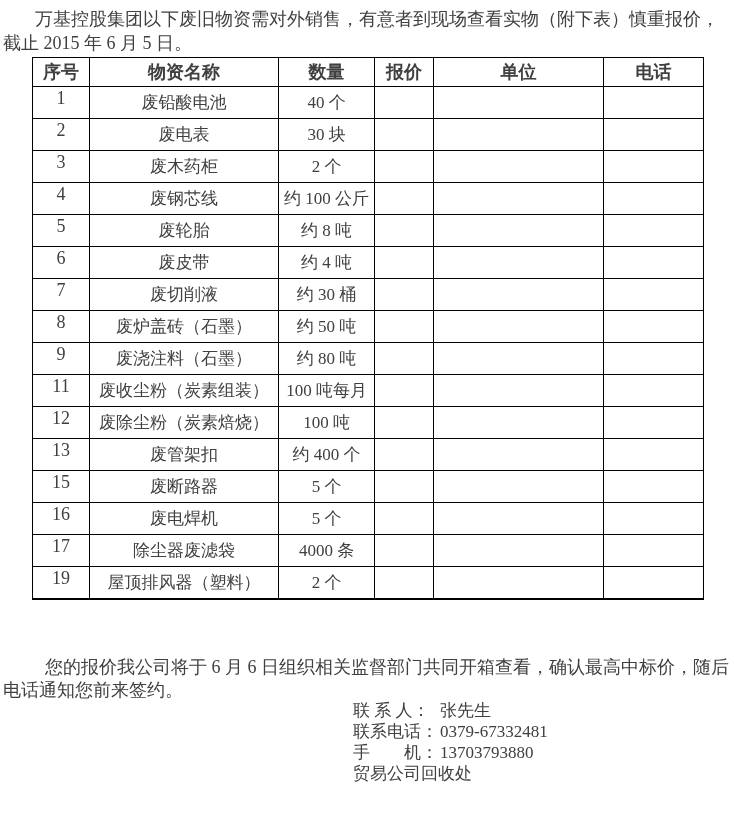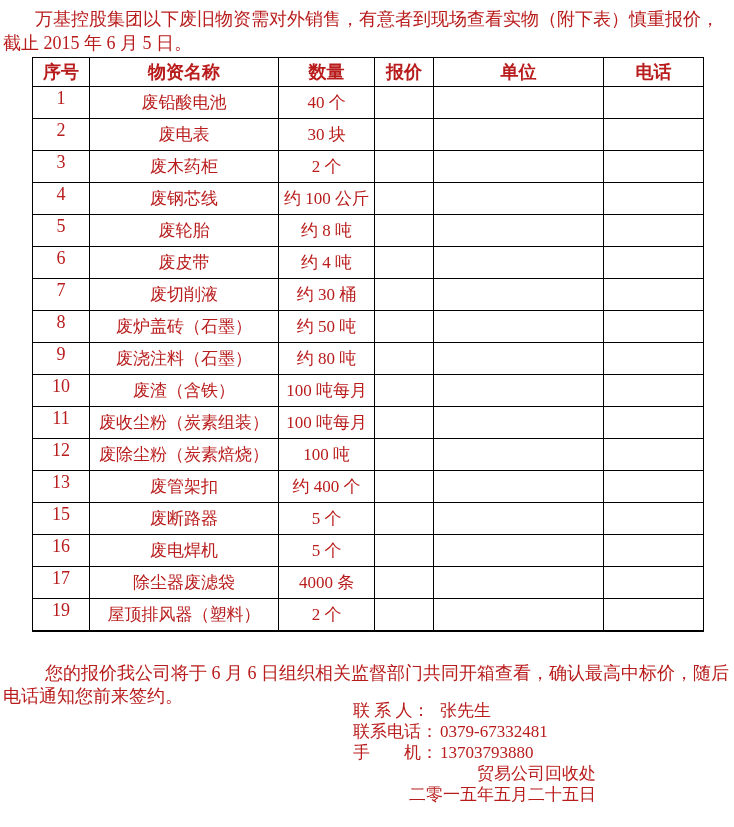--- a/index.html
+++ b/index.html
@@ -1,30 +1,30 @@
 <!DOCTYPE html>
 <html><head>
 <meta charset="utf-8">
 <style>
   html, body { margin: 0; padding: 0; background: #ffffff; }
   .page {
     position: relative;
     width: 734px;
     height: 827px;
     background: #ffffff;
-    color: #b91c1c;
+    color: #404040;
     font-family: "Liberation Serif", "DejaVu Serif", serif;
     overflow: hidden;
   }
   .para { position: absolute; left: 3px; right: 2px; }
   .para .line { white-space: nowrap; }
   .intro { top: 7px; font-size: 18px; line-height: 24px; }
   .intro .line1 { text-indent: 32px; }
   .closing { top: 656px; font-size: 18px; line-height: 23px; }
-  .closing .line1 { text-indent: 42px; margin-top: 6px; }
+  .closing .line1 { text-indent: 42px; }
 
   .doc-table {
     position: absolute;
     top: 57px;
     left: 32px;
     border-collapse: collapse;
     table-layout: fixed;
     border: 1px solid #000;
     border-bottom: 2px solid #000;
   }
@@ -45,21 +45,21 @@
   .contact {
     position: absolute;
     top: 700px;
     left: 353px;
     width: 243px;
     font-size: 17px;
     line-height: 21px;
   }
   .contact .cline { white-space: nowrap; }
   .contact .clabel { display: inline-block; width: 87px; }
-  .contact .center { text-align: right; }
+  .contact .center { text-align: left; }
 </style>
 </head>
 <body>
 
 <div class="page">
 
   <div class="para intro">
     <div class="line line1">万基控股集团以下废旧物资需对外销售，有意者到现场查看实物（附下表）慎重报价，</div>
     <div class="line">截止 2015 年 6 月 5 日。</div>
   </div>
@@ -150,28 +150,20 @@
         </tr>
         <tr>
           <td class="cell-index">9</td>
           <td class="cell-name">废浇注料（石墨）</td>
           <td class="cell-quantity">约 80 吨</td>
           <td class="cell-price"></td>
           <td class="cell-unit"></td>
           <td class="cell-phone"></td>
         </tr>
         <tr>
-          <td class="cell-index">10</td>
-          <td class="cell-name">废渣（含铁）</td>
-          <td class="cell-quantity">100 吨每月</td>
-          <td class="cell-price"></td>
-          <td class="cell-unit"></td>
-          <td class="cell-phone"></td>
-        </tr>
-        <tr>
           <td class="cell-index">11</td>
           <td class="cell-name">废收尘粉（炭素组装）</td>
           <td class="cell-quantity">100 吨每月</td>
           <td class="cell-price"></td>
           <td class="cell-unit"></td>
           <td class="cell-phone"></td>
         </tr>
         <tr>
           <td class="cell-index">12</td>
           <td class="cell-name">废除尘粉（炭素焙烧）</td>
@@ -232,16 +224,15 @@
     <div class="cline">
       <span class="clabel">联 系 人：</span><span>张先生</span>
     </div>
     <div class="cline">
       <span class="clabel">联系电话：</span><span>0379-67332481</span>
     </div>
     <div class="cline">
       <span class="clabel">手　　机：</span><span>13703793880</span>
     </div>
     <div class="cline center">贸易公司回收处</div>
-    <div class="cline center">二零一五年五月二十五日</div>
   </div>
 
 </div>
 
 </body></html>

